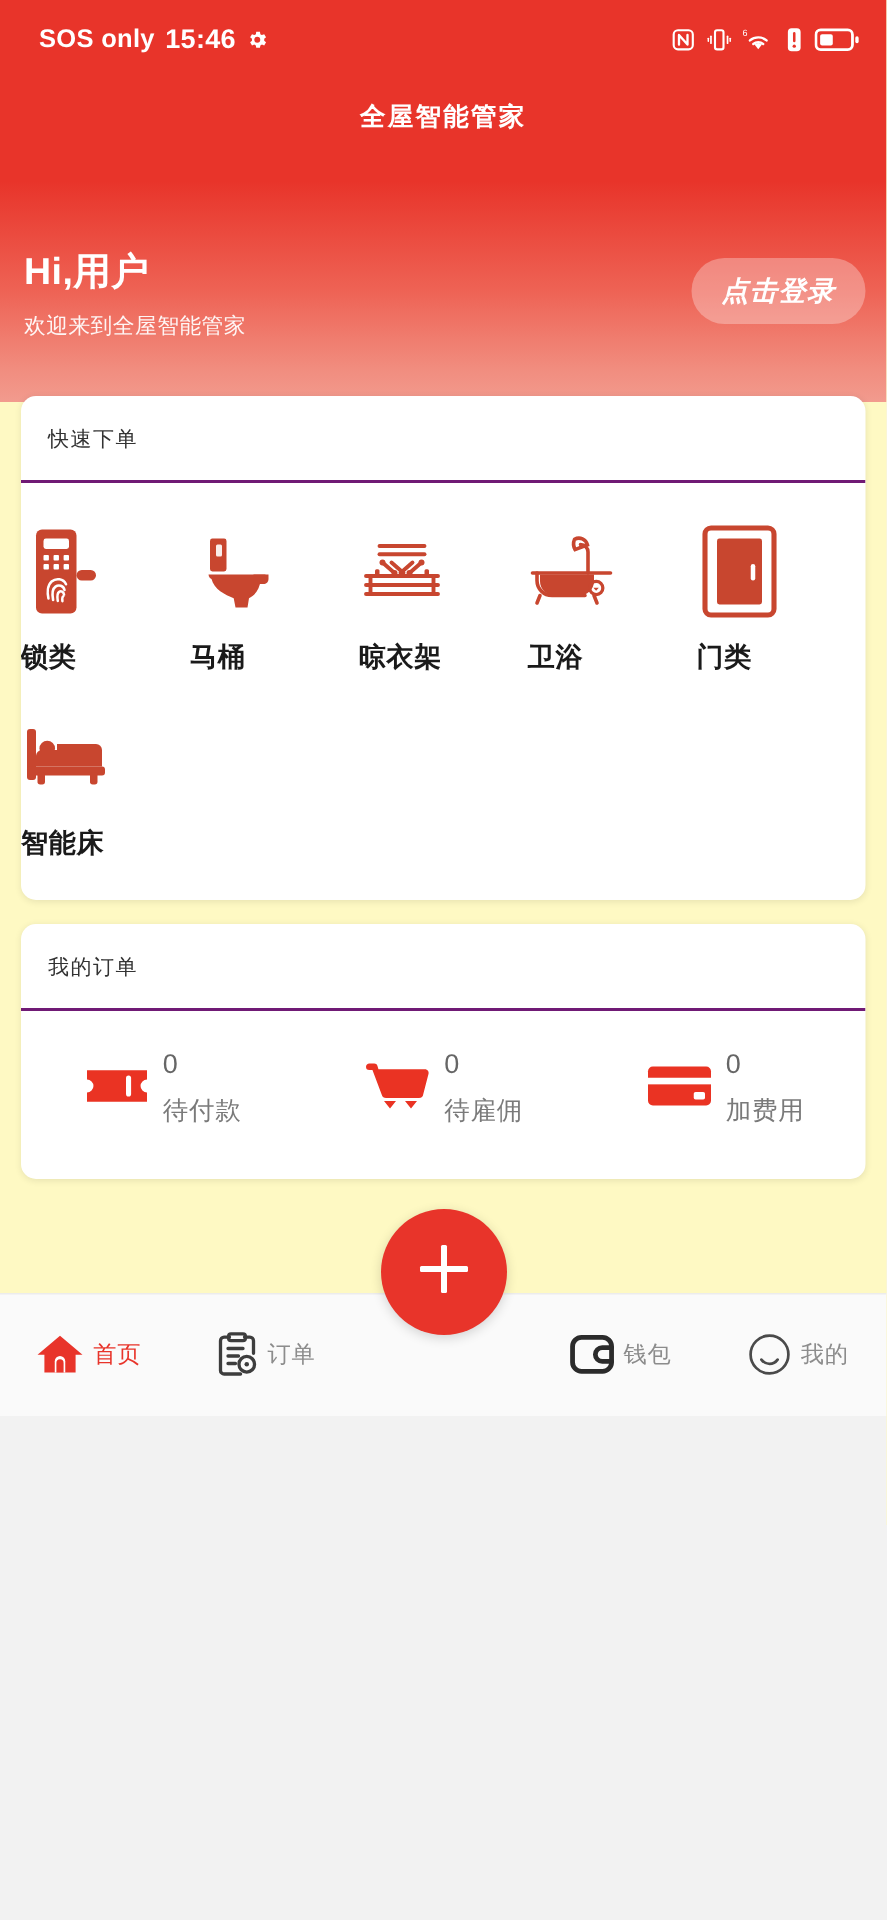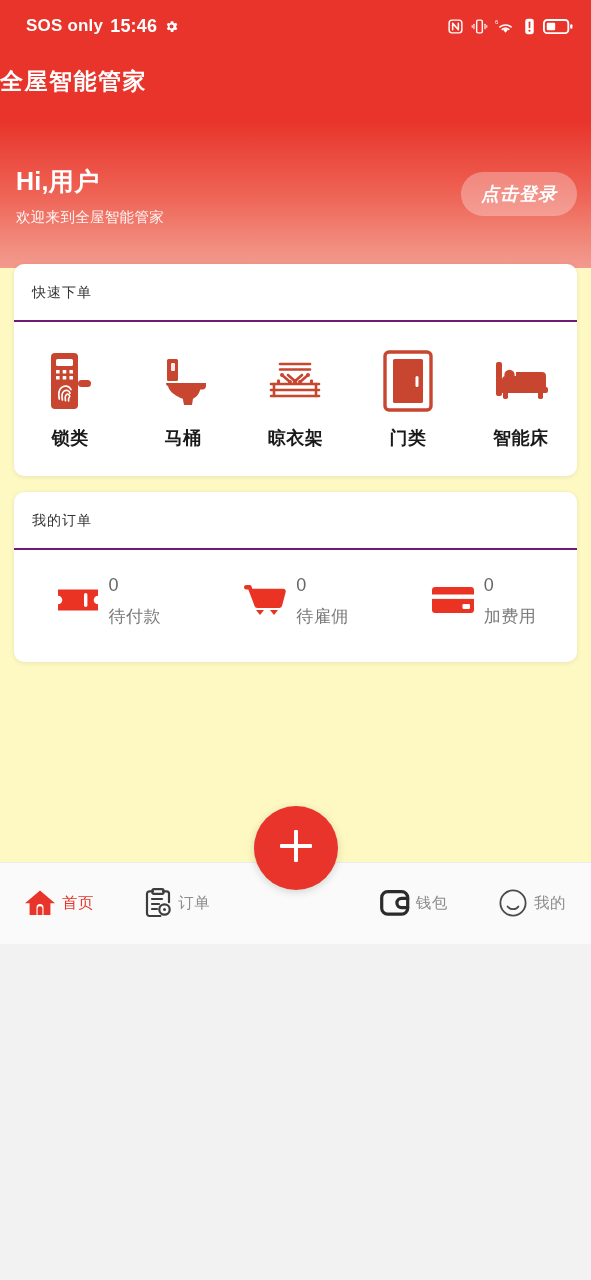--- a/index.html
+++ b/index.html
@@ -27,23 +27,23 @@
     padding:0 18px 0 26px;
     color:#fff;
   }
   .sb-left { display:flex; align-items:center; gap:7px; font-size:17px; font-weight:bold; letter-spacing:.2px; }
   .sb-time { font-size:18px; font-weight:bold; }
   .sb-right { display:flex; align-items:center; gap:7px; }
   .gear { width:15px; height:15px; display:block; }
   .ic { display:block; }
 
   .apptitle {
-    text-align:left;
+    text-align:center;
     color:#fff;
-    font-size:23px;
+    font-size:17px;
     font-weight:bold;
     letter-spacing:1.5px;
     margin-top:14px;
   }
 
   .userrow {
     position:absolute;
     left:14px; right:14px;
     top:168px;
     display:flex;
@@ -99,21 +99,21 @@
 
   .grid {
     display:flex;
     flex-wrap:wrap;
     padding:14px 0 16px 0;
   }
   .grid-item {
     width:20%;
     display:flex;
     flex-direction:column;
-    align-items:center;
+    align-items:flex-start;
     padding:14px 0 10px 0;
     cursor:pointer;
   }
   .grid-icon {
     width:58px; height:62px;
     display:flex; align-items:center; justify-content:center;
   }
   .grid-label {
     margin-top:14px;
     font-size:18px;
@@ -310,20 +310,37 @@
               <circle cx="24" cy="27" r="2"></circle>
                 <circle cx="34" cy="27" r="2"></circle>
               <rect x="11" y="24.5" width="3" height="5" rx="1"></rect>
               <rect x="44" y="24.5" width="3" height="5" rx="1"></rect>
             </g>
           </svg>
         </div>
         <div class="grid-label">晾衣架</div>
       </div>
 
+      <div class="grid-item">
+        <div class="grid-icon">
+          <svg width="58" height="56" viewBox="0 0 58 56">
+            <g fill="none" stroke="#c8462f" stroke-width="2.4" stroke-linecap="round">
+              <path d="M40 29V15a5 5 0 00-5-5"></path>
+              <path d="M31 6.6c3.6-2 7.6 0 8.6 3.6l-8.2 3.2c-1.4-2.6-1-5.4-.4-6.8z"></path>
+              <path d="M3 29h52"></path>
+              <path d="M6 29v5a10 10 0 0010 10h22"></path>
+              <path d="M8 44l-2 5M44 44l2 5"></path>
+            </g>
+            <path d="M8 30h36v4.4a9.6 9.6 0 01-9.6 9.6H17.6A9.6 9.6 0 018 34.4z" fill="#c8462f"></path>
+            <circle cx="45.5" cy="39" r="4.4" fill="none" stroke="#c8462f" stroke-width="2.2"></circle>
+            <path d="M43.6 38.8l3.6 0-1.8 2z" fill="#c8462f"></path>
+          </svg>
+        </div>
+        <div class="grid-label">卫浴</div>
+      </div>
 
       <div class="grid-item">
         <div class="grid-icon">
           <svg width="52" height="62" viewBox="0 0 52 62">
             <rect x="3" y="2" width="46" height="58" rx="4" fill="none" stroke="#c8462f" stroke-width="3.4"></rect>
             <rect x="11" y="9" width="30" height="44" rx="1.6" fill="#c8462f"></rect>
             <rect x="33.5" y="26" width="3" height="11" rx="1.5" fill="#ffffff"></rect>
           </svg>
         </div>
         <div class="grid-label">门类</div>

